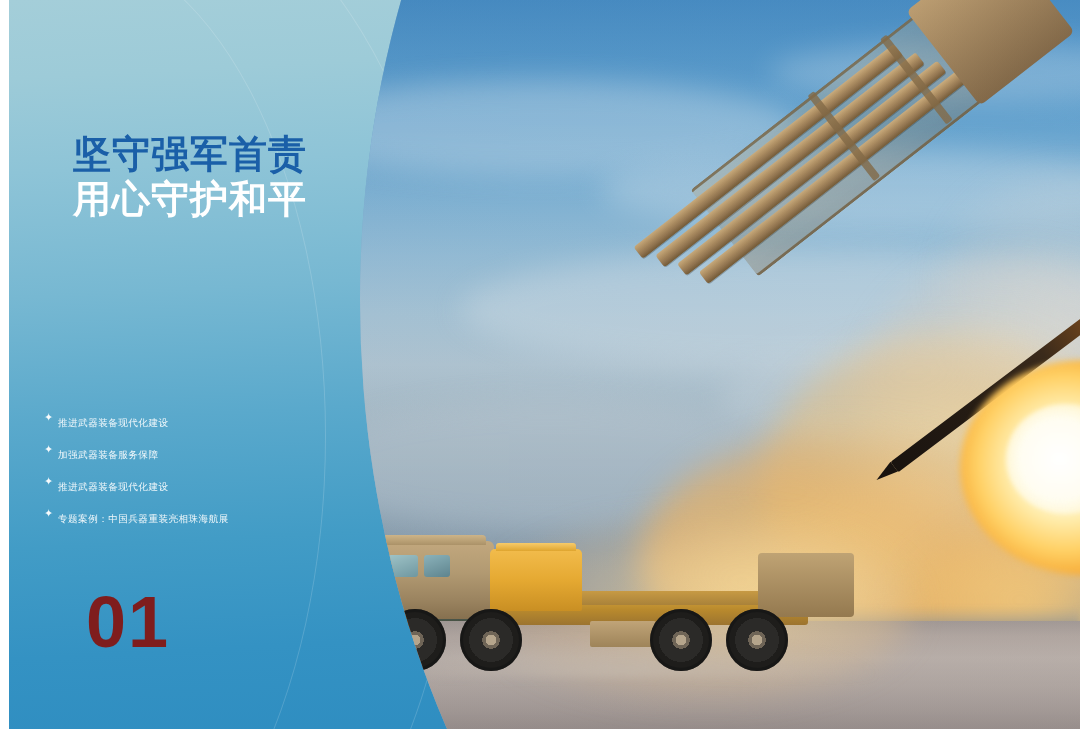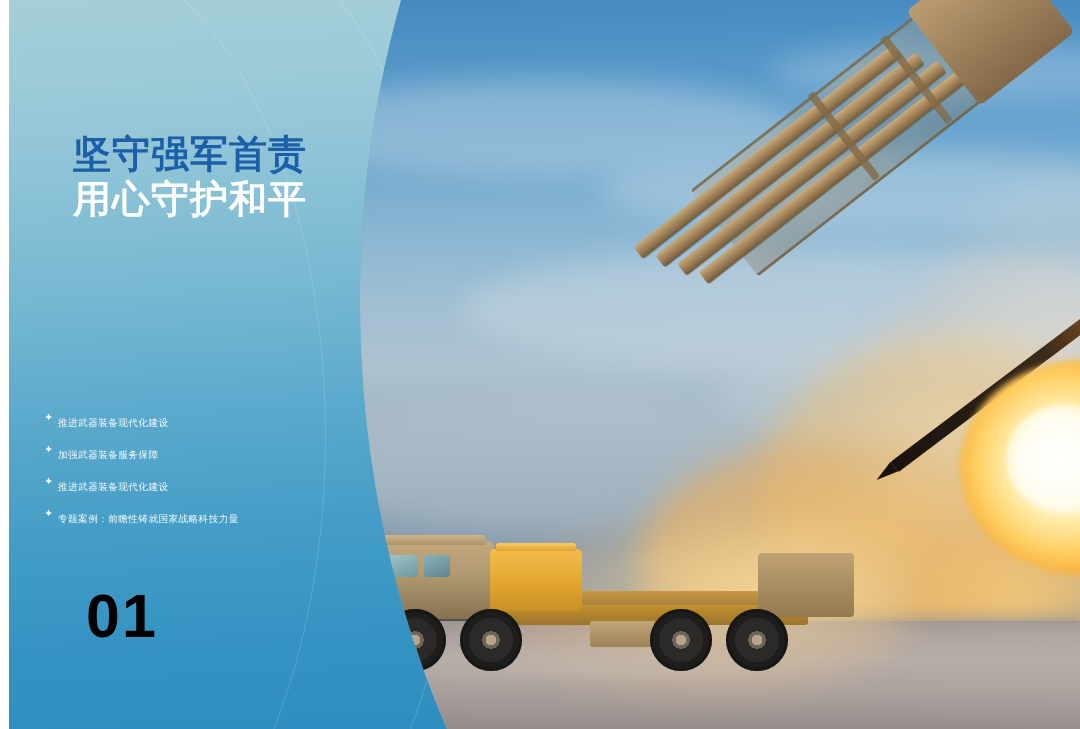--- a/index.html
+++ b/index.html
@@ -380,23 +380,23 @@
     font-size: 9.6px;
     color: #f1f8fb;
     letter-spacing: .45px;
     line-height: 1;
     margin-top: 10px;
   }
 
   .big-number {
     position: absolute;
     left: 46px; top: 586px;
-    font-size: 61px;
+    font-size: 72px;
     font-weight: bold;
-    color: #000000;
+    color: #7f1d1d;
     letter-spacing: 2px;
     line-height: 1;
     font-family: "Liberation Sans", "DejaVu Sans", sans-serif;
   }
 </style>
 </head>
 <body>
 
 <div class="page">
 
@@ -492,20 +492,20 @@
       <li class="bullet">
         <span class="bullet-mark">✦</span>
         <span class="bullet-text">加强武器装备服务保障</span>
       </li>
       <li class="bullet">
         <span class="bullet-mark">✦</span>
         <span class="bullet-text">推进武器装备现代化建设</span>
       </li>
       <li class="bullet">
         <span class="bullet-mark">✦</span>
-        <span class="bullet-text">专题案例：前瞻性铸就国家战略科技力量</span>
+        <span class="bullet-text">专题案例：中国兵器重装亮相珠海航展</span>
       </li>
     </ul>
 
     <div class="big-number">01</div>
   </div>
 
 </div>
 
 </body></html>

